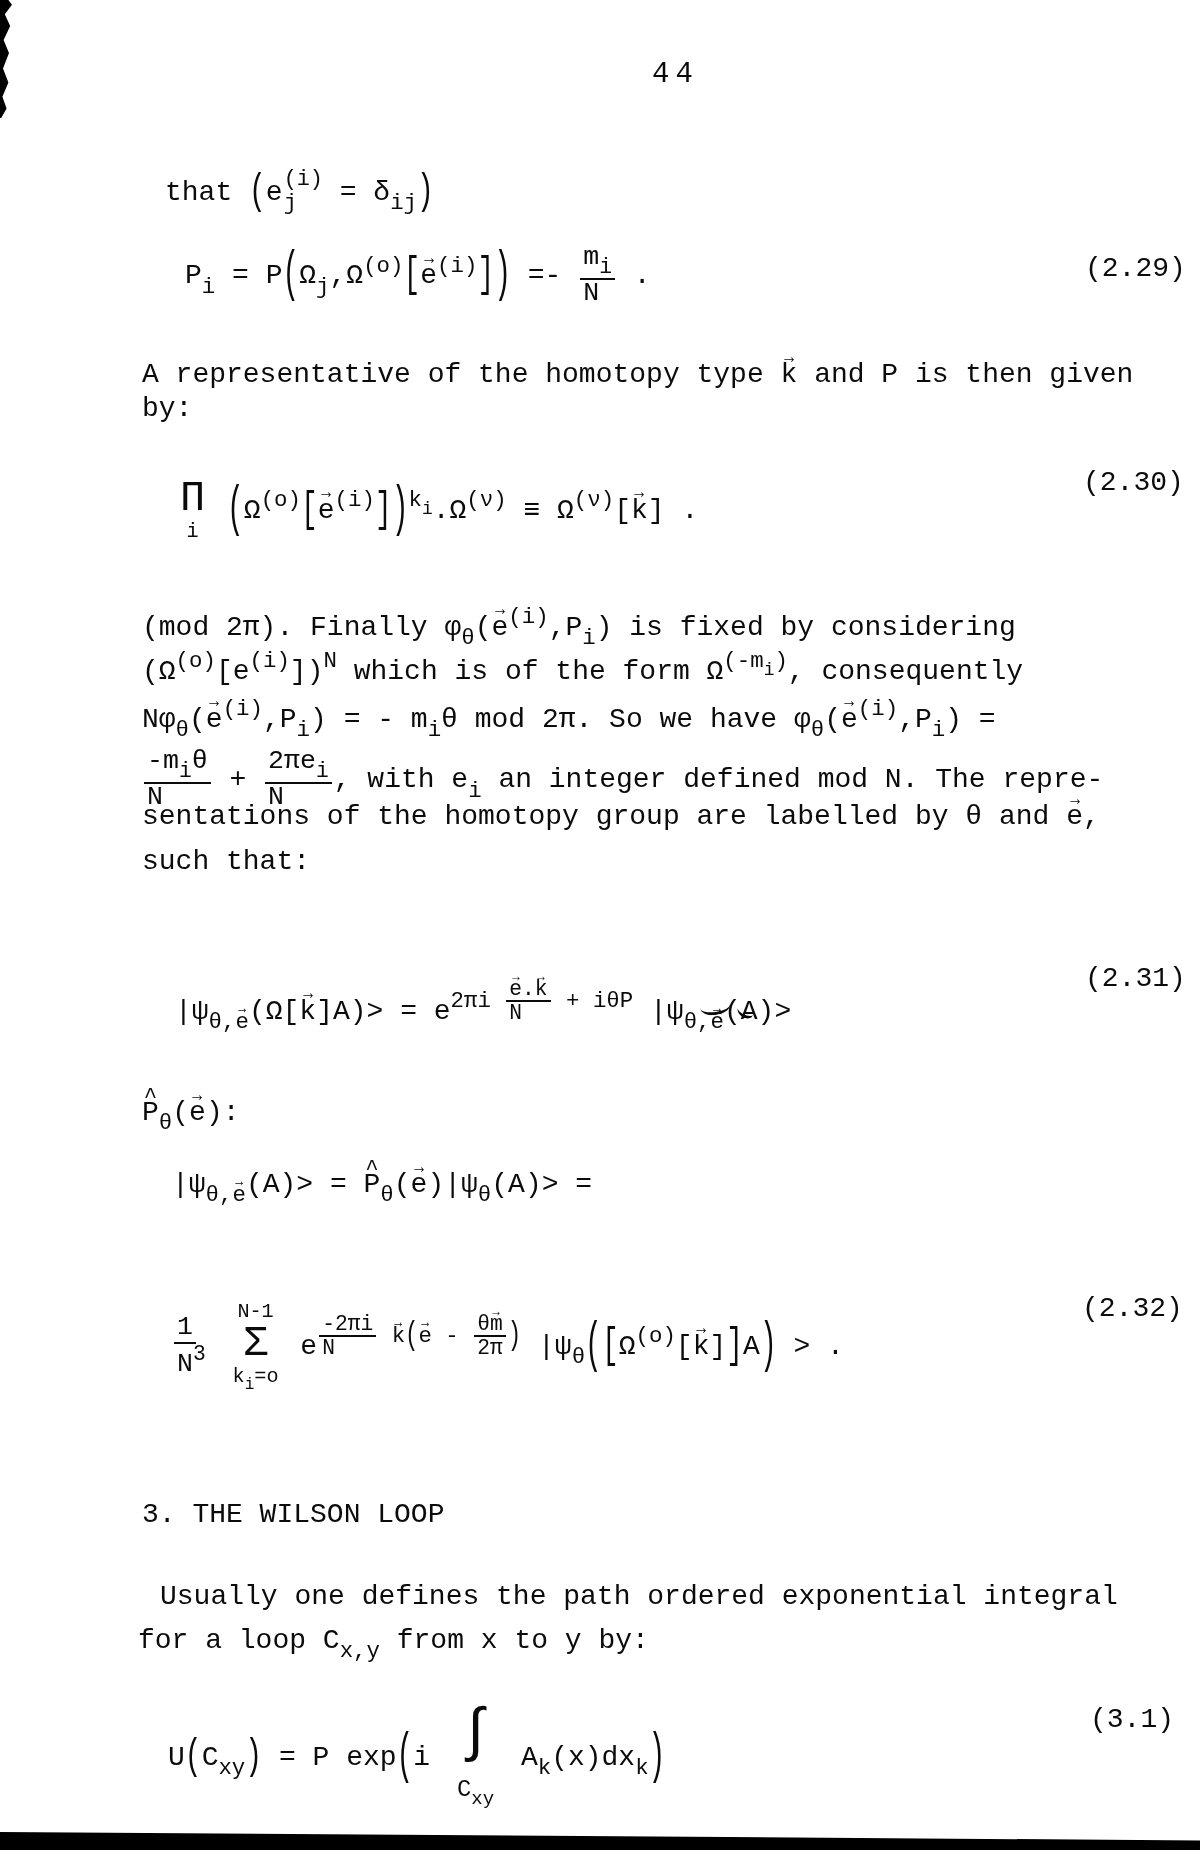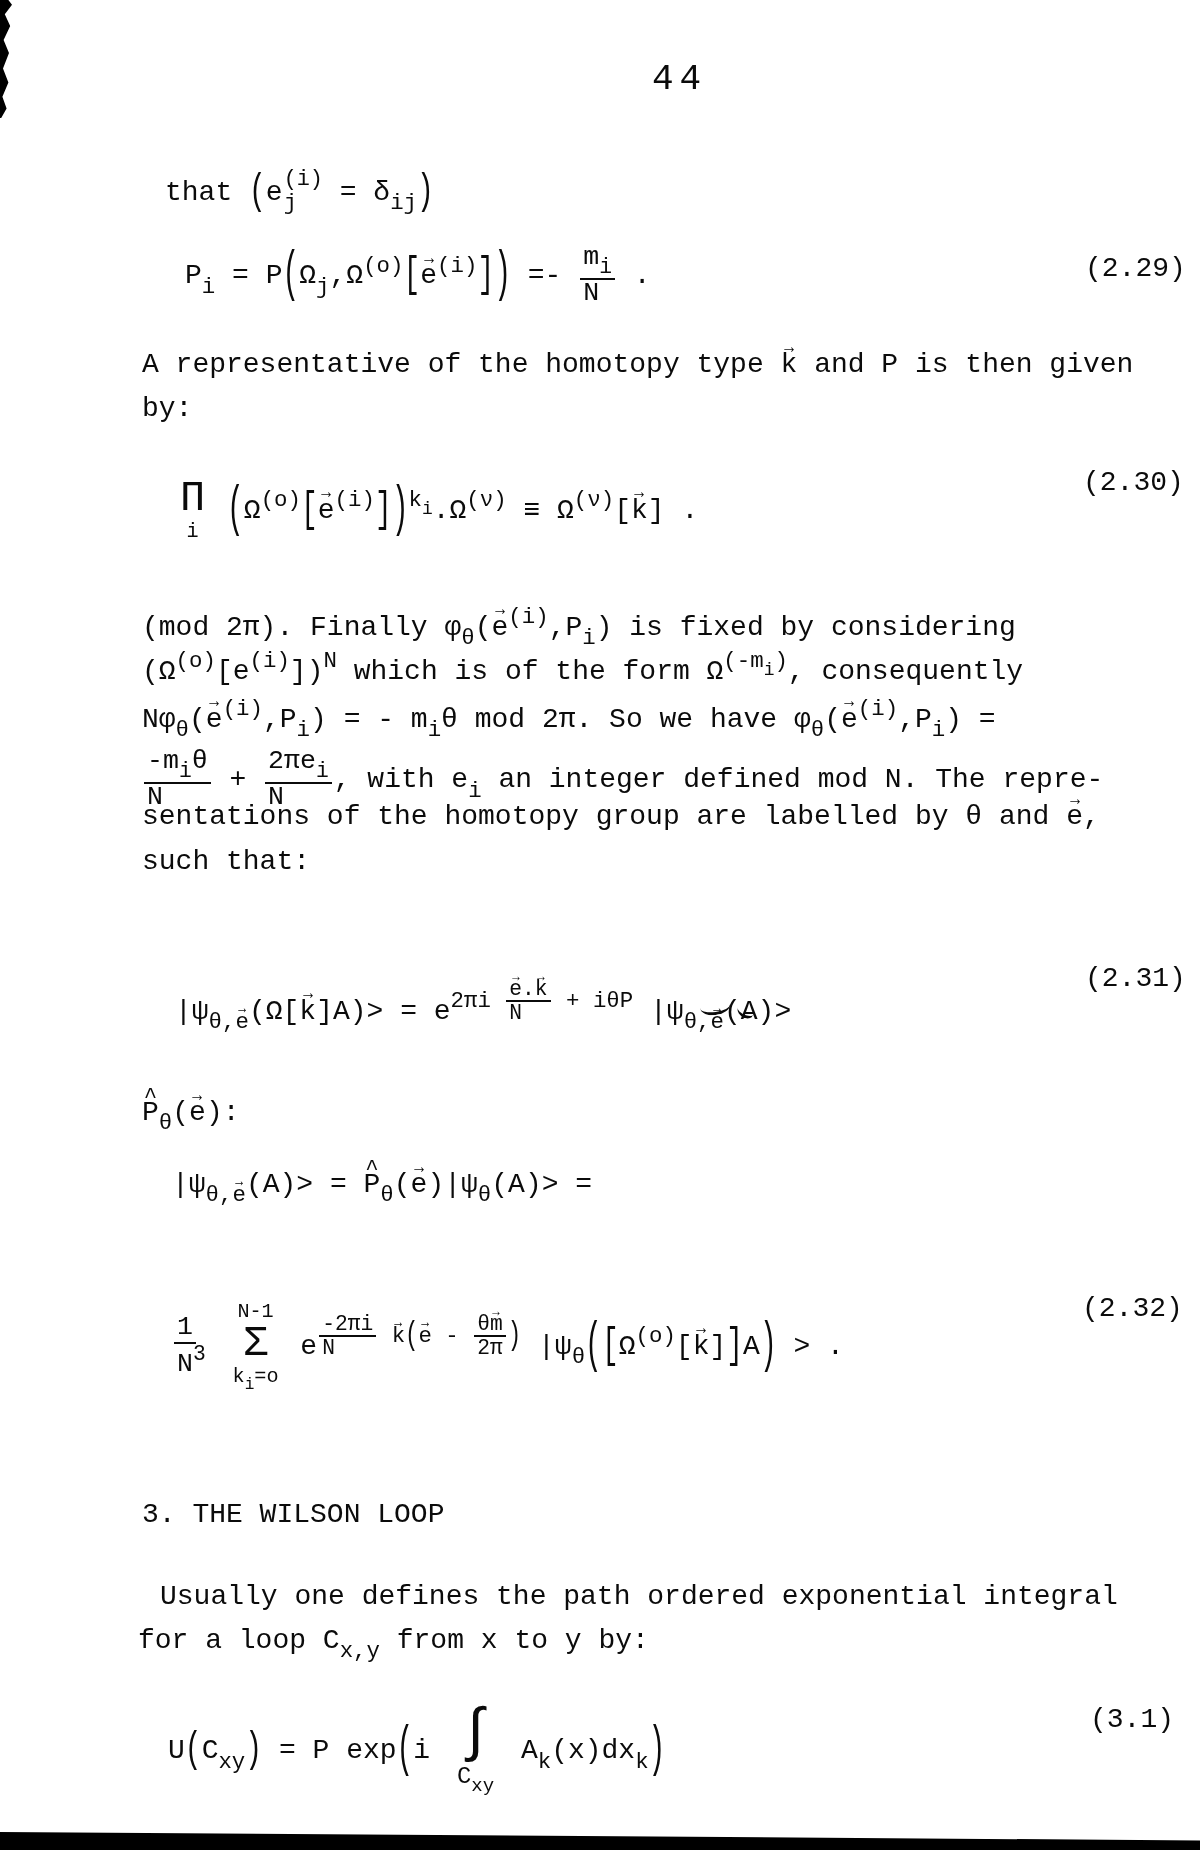--- a/index.html
+++ b/index.html
@@ -11,21 +11,21 @@
     font-family:"Liberation Mono","DejaVu Sans Mono",monospace;
     overflow:hidden;
     margin:0 auto;
   }
   .line{
     position:absolute;
     white-space:pre;
     font-size:28px;
     line-height:1.2;
   }
-  .pagenum{font-size:36px;letter-spacing:6px;}
+  .pagenum{font-size:29px;letter-spacing:6px;}
   .eqnum{font-size:28px;font-family:Liberation Mono, monospace;}
   sub{font-size:.8em;vertical-align:-0.42em;line-height:1;}
   sup{font-size:.8em;vertical-align:0.52em;line-height:1;}
   .vec{position:relative;display:inline-block;}
   .vec::after{
     content:"→";
     position:absolute;left:50%;top:-0.62em;
     transform:translateX(-50%) scaleX(.8);
     font-size:.72em;
   }
@@ -53,21 +53,21 @@
     vertical-align:middle;line-height:1;margin:0 5px;
   }
   .bigop>.opg{font-size:1.5em;line-height:1;}
   .bigop>.st,.bigop>.sb{font-size:.72em;line-height:1.15;}
   .bigop>.st:empty{display:none;}
   .int{
     display:inline-flex;flex-direction:column;align-items:center;
     vertical-align:middle;line-height:1;margin:0 10px;
   }
   .int>.ig{font-size:2.1em;line-height:.95;}
-  .int>.il{font-size:.85em;margin-top:3px;}
+  .int>.il{font-size:.85em;margin-top:16px;}
   .artifact-left{
     position:absolute;left:0;top:0;width:12px;height:118px;background:#000;
     clip-path:polygon(0 0,70% 0,100% 4%,40% 12%,85% 22%,30% 34%,75% 45%,25% 58%,70% 70%,20% 82%,55% 92%,10% 100%,0 100%);
   }
   .band-bottom{
     position:absolute;left:0;top:1826px;width:1200px;height:24px;background:#000;
     clip-path:polygon(0 25%,100% 60%,100% 100%,0 100%);
   }
   .hand-curve-1{
     position:absolute;left:700px;top:998px;width:30px;height:14px;
@@ -87,21 +87,21 @@
 
   <div class="artifact-left"></div>
 
   <div class="line pagenum" style="left:652px;top:58px">44</div>
 
   <div class="line" style="left:165px;top:168px">that <span class="big">(</span>e<span class="stack"><span class="st">(i)</span><span class="sb">j</span></span> = δ<sub>ij</sub><span class="big">)</span></div>
 
   <div class="line" style="left:185px;top:244px">P<sub>i</sub> = P<span class="bigger">(</span>Ω<sub>j</sub>,Ω<sup>(o)</sup><span class="big">[</span><span class="vec">e</span><sup>(i)</sup><span class="big">]</span><span class="bigger">)</span> =- <span class="frac"><span class="num">m<sub>i</sub></span><span class="den">N</span></span> .</div>
   <div class="line eqnum" style="left:1085px;top:252px">(2.29)</div>
 
-  <div class="line" style="left:142px;top:348px">A representative of the homotopy type <span class="vec">k</span> and P is then given</div>
+  <div class="line" style="left:142px;top:358px">A representative of the homotopy type <span class="vec">k</span> and P is then given</div>
   <div class="line" style="left:142px;top:392px">by:</div>
 
   <div class="line" style="left:175px;top:478px"><span class="bigop"><span class="opg">Π</span><span class="sb">i</span></span> <span class="bigger">(</span>Ω<sup>(o)</sup><span class="big">[</span><span class="vec">e</span><sup>(i)</sup><span class="big">]</span><span class="bigger">)</span><sup>k<sub>i</sub></sup>.Ω<sup>(ν)</sup> ≡ Ω<sup>(ν)</sup>[<span class="vec">k</span>] .</div>
   <div class="line eqnum" style="left:1083px;top:466px">(2.30)</div>
 
   <div class="line" style="left:142px;top:606px">(mod 2π). Finally φ<sub>θ</sub>(<span class="vec">e</span><sup>(i)</sup>,P<sub>i</sub>) is fixed by considering</div>
   <div class="line" style="left:142px;top:650px">(Ω<sup>(o)</sup>[e<sup>(i)</sup>])<sup>N</sup> which is of the form Ω<sup>(-m<sub>i</sub>)</sup>, consequently</div>
   <div class="line" style="left:142px;top:698px">Nφ<sub>θ</sub>(<span class="vec">e</span><sup>(i)</sup>,P<sub>i</sub>) = - m<sub>i</sub>θ mod 2π. So we have φ<sub>θ</sub>(<span class="vec">e</span><sup>(i)</sup>,P<sub>i</sub>) =</div>
   <div class="line" style="left:142px;top:748px"><span class="frac"><span class="num">-m<sub>i</sub>θ</span><span class="den">N</span></span> + <span class="frac"><span class="num">2πe<sub>i</sub></span><span class="den">N</span></span>, with e<sub>i</sub> an integer defined mod N. The repre-</div>
   <div class="line" style="left:142px;top:800px">sentations of the homotopy group are labelled by θ and <span class="vec">e</span>,</div>

